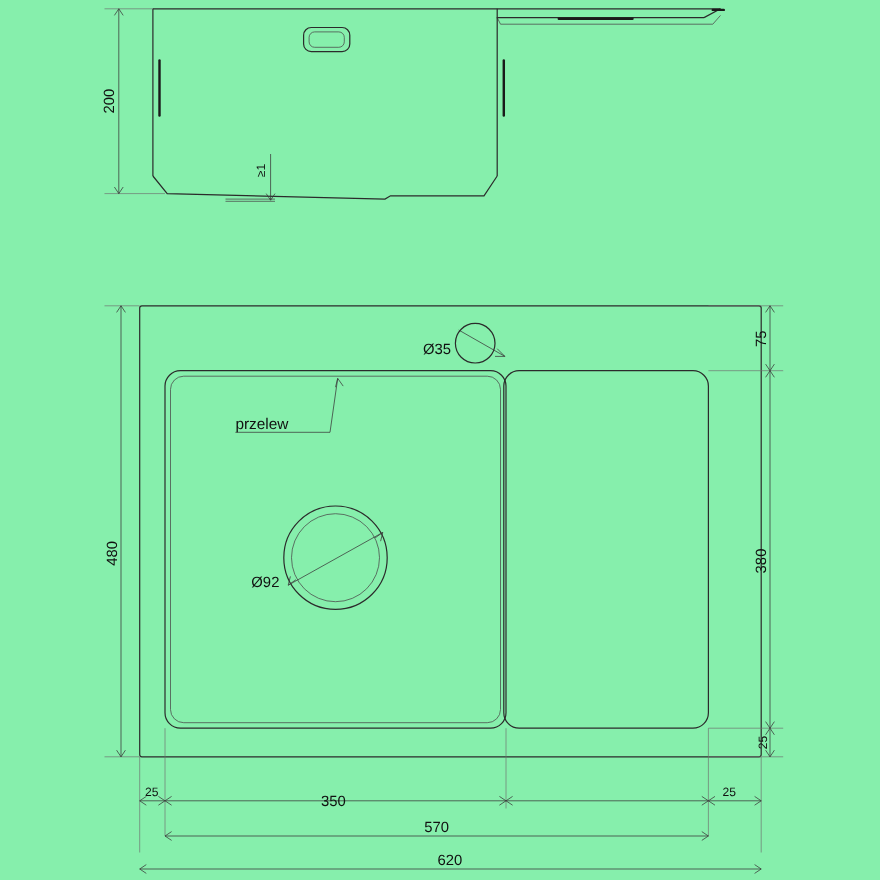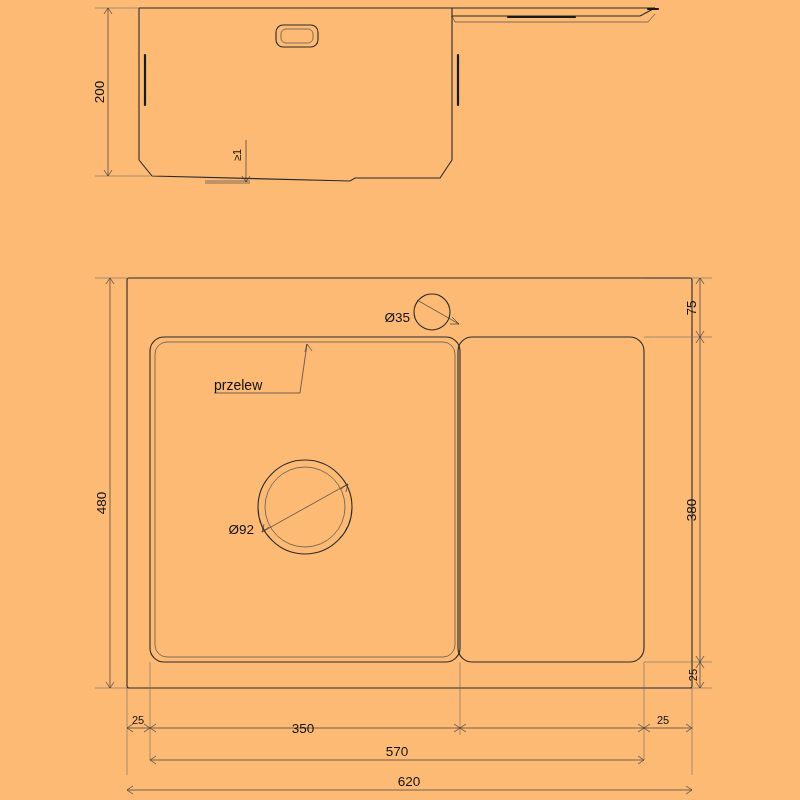--- a/index.html
+++ b/index.html
@@ -4,21 +4,21 @@
 <style>
   html, body {
     margin: 0;
     padding: 0;
     background: #ffffff;
   }
   #sheet {
     position: relative;
     width: 800px;
     height: 800px;
-    background: #fdba74;
+    background: #86efac;
     font-family: "Liberation Sans", sans-serif;
     overflow: hidden;
   }
   svg {
     position: absolute;
     left: 0;
     top: 0;
     width: 800px;
     height: 800px;
   }

